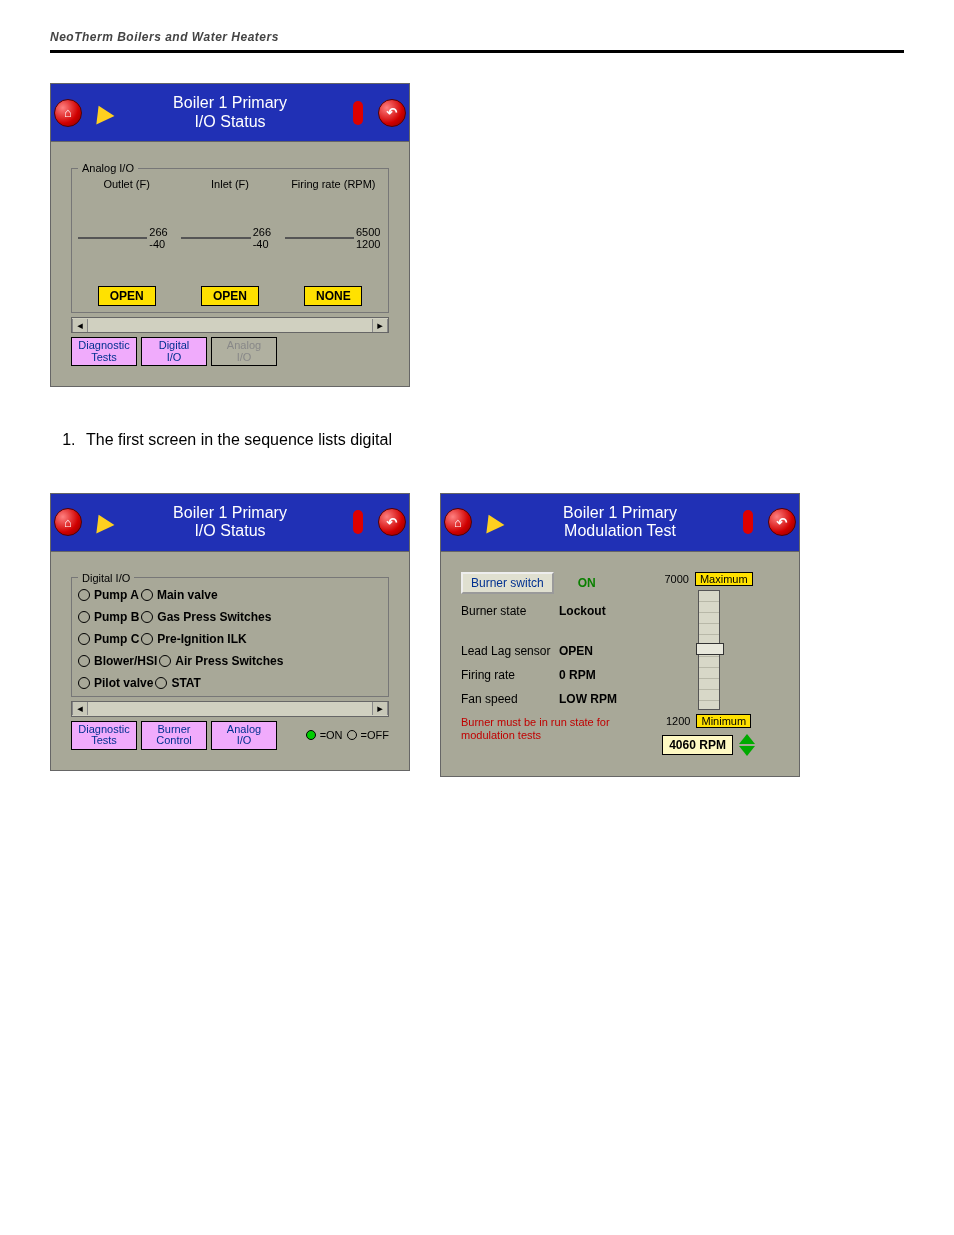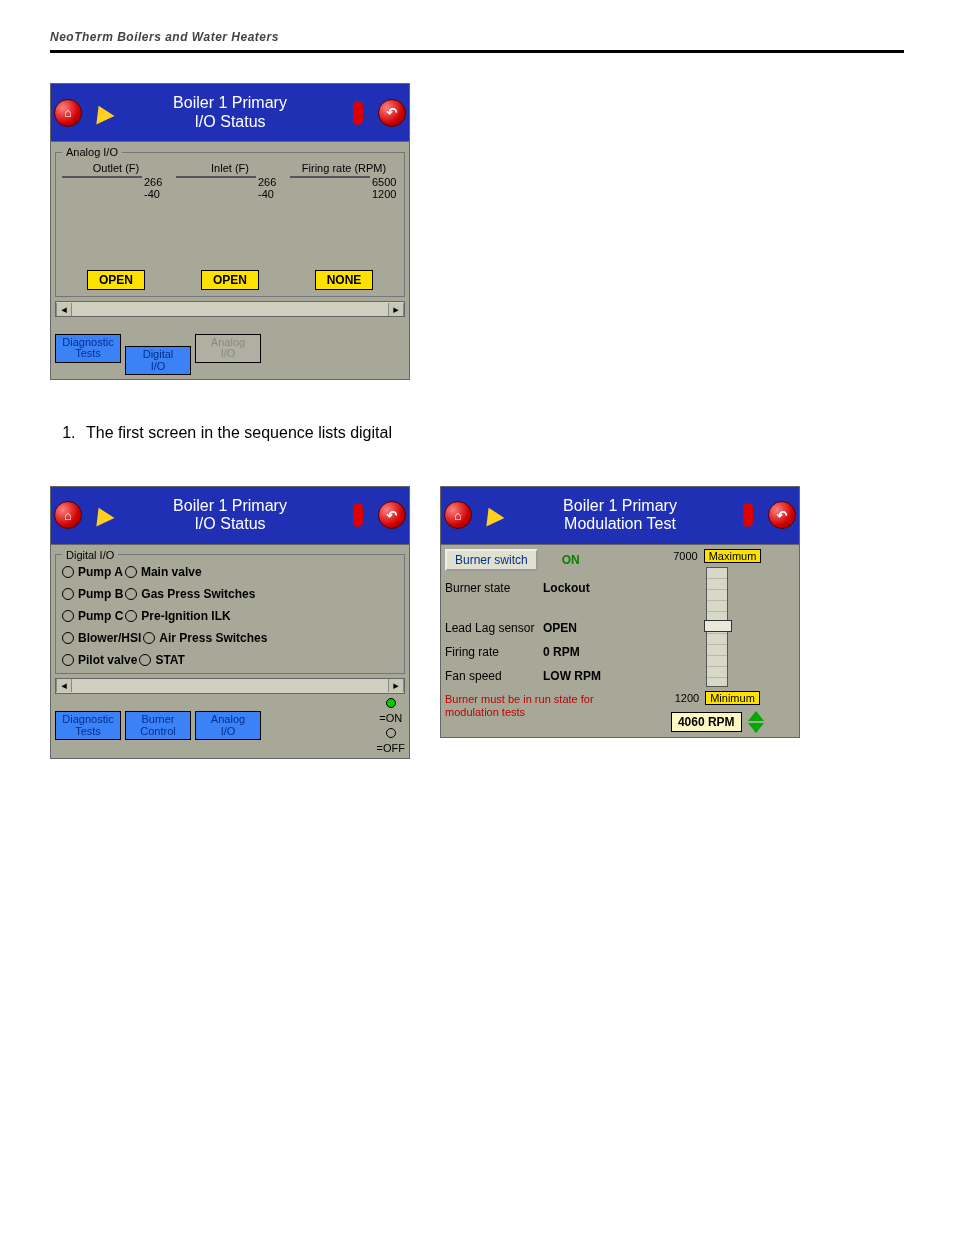--- a/index.html
+++ b/index.html
@@ -84,21 +84,21 @@
   }
   .temp-icon {
     width:10px;height:24px;border-radius:5px;
     background: linear-gradient(#d00,#d00);
     position:relative;
   }
 
   .hmi-body {
     background: #a8a898;
     border: 1px solid #666;
-    padding: 4px;
+    padding: 20px;
   }
 
   fieldset.grp {
     border: 1px solid #777;
     margin: 0 0 4px 0;
     padding: 4px 6px 6px 6px;
   }
   fieldset.grp > legend {
     font-size: 11px;
     color: #000;
@@ -112,21 +112,21 @@
   .analog-col {
     flex:1 1 0;
     display:flex;
     flex-direction:column;
     align-items:center;
   }
   .analog-col .lbl { font-size:11px; text-align:center; margin-bottom:2px; }
   .meterbox {
     position:relative;
     display:flex;
-    align-items:flex-start;
+    align-items:center;
     height: 92px;
     width: 100%;
   }
   .meterbox .meter {
     flex:1;
     background:#fff;
     border:1px solid #555;
   }
   .meterbox .scale {
     width:28px;
@@ -153,21 +153,21 @@
     border:1px solid #666;
     height:16px;
     margin:4px 0;
     font-size:11px;
   }
   .hscroll .arrow { width:16px;text-align:center;background:#c8c8b8;border-right:1px solid #888;border-left:1px solid #888;}
   .hscroll .track { flex:1; }
 
   .navbtns { display:flex; gap:4px; align-items:center; }
   .navbtn {
-    background:#3b82f6;
+    background:#f0abfc;
     border:1px solid #000;
     font-size:11px;
     text-align:center;
     padding:2px 4px;
     min-width:66px;
     line-height:1.05;
     color:#003090;
   }
   .navbtn.sel { background:#b0b0a0; color:#888; }
 
@@ -175,21 +175,21 @@
   .dig-rows { display:flex; flex-direction:column; gap:8px; font-size:12px; font-weight:bold; }
   .dig-row { display:flex; gap:2px; }
   .dig-item { display:flex; align-items:center; gap:4px; }
   .dig-item .dot {
     width:12px;height:12px;border-radius:50%;
     border:1px solid #000;
     background:#a8a898;
     display:inline-block;
   }
 
-  .legend-small { font-size:11px; margin-left:auto; display:flex; gap:4px; align-items:center; font-weight:normal;flex-direction:column;}
+  .legend-small { font-size:11px; margin-left:auto; display:flex; gap:4px; align-items:center; font-weight:normal;}
   .legend-small .d1{width:10px;height:10px;border-radius:50%;border:1px solid #000;background:#0c0;display:inline-block;}
   .legend-small .d0{width:10px;height:10px;border-radius:50%;border:1px solid #000;background:transparent;display:inline-block;}
 
   
   .mod-body { display:flex; gap:8px; font-size:12px; }
   .mod-left { flex:1.2; display:flex; flex-direction:column; gap:10px; }
   .mod-right { flex:1; display:flex; flex-direction:column; align-items:center; }
 
   .btn3d {
     background:#e0e0d0;
@@ -300,21 +300,21 @@
         </div>
       </fieldset>
       <div class="hscroll">
         <div class="arrow">◂</div>
         <div class="track"></div>
         <div class="arrow">▸</div>
       </div>
       <div class="navbtns">
         <div class="navbtn" style="white-space:pre-line;">Diagnostic
 Tests</div>
-        <div class="navbtn" style="white-space:pre-line;margin-top:25px;">Digital
+        <div class="navbtn" style="white-space:pre-line;">Digital
 I/O</div>
         <div class="navbtn sel" style="white-space:pre-line;">Analog
 I/O</div>
       </div>
     </div>
   </div>
 </div>
 
 <div class="col-text" style="margin-bottom:40px;">
   <ol>

